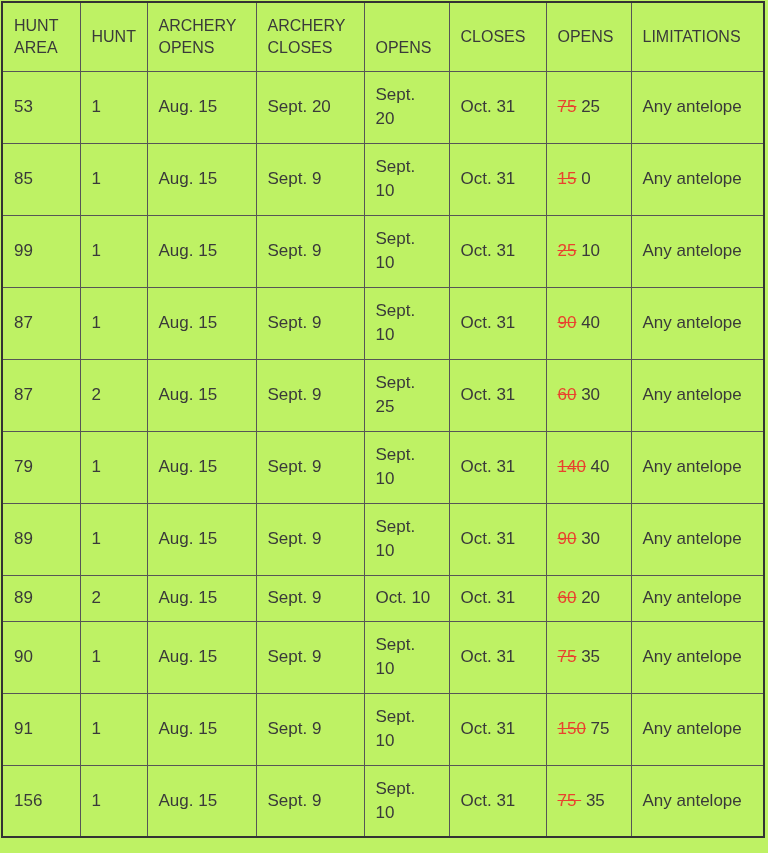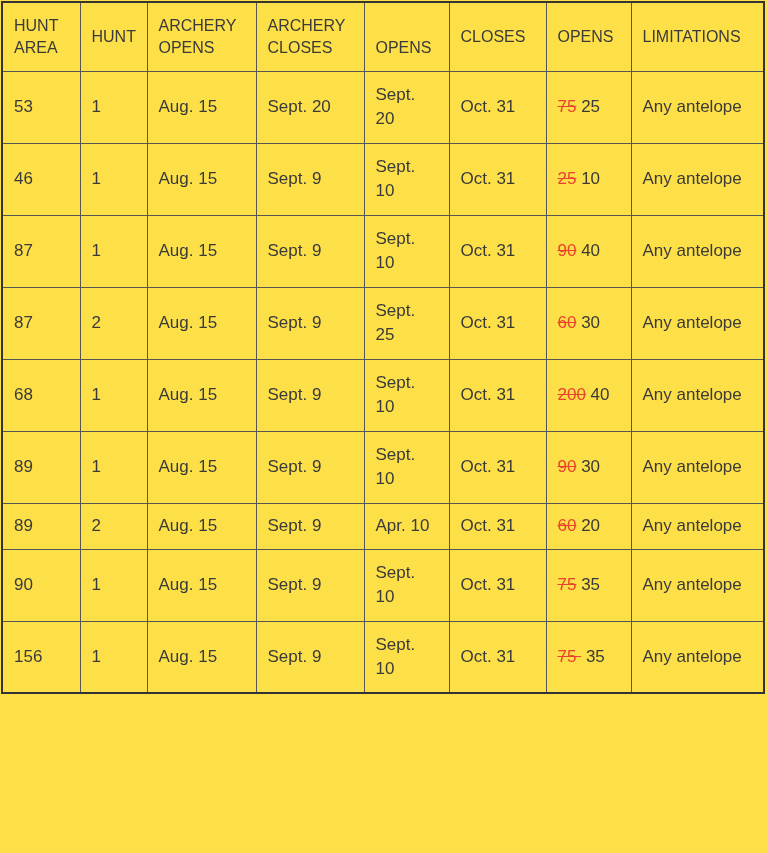--- a/index.html
+++ b/index.html
@@ -6,21 +6,21 @@
     margin: 0;
     padding: 0;
     background: #ffffff;
     font-family: "Liberation Sans", sans-serif;
   }
   .page {
     width: 768px;
     height: 853px;
     box-sizing: border-box;
     padding: 1px 0 0 1px;
-    background: #fde047;
+    background: #bef264;
   }
   table.hunt-table {
     border-collapse: collapse;
     table-layout: fixed;
     width: 764px;
     border: 2px solid var(--outer-border, #333333);
     color: var(--text, #3a3a3a);
   }
   th, td {
     border: 1px solid var(--grid, #565656);
@@ -91,21 +91,32 @@
         <td>1</td>
         <td>Aug. 15</td>
         <td>Sept. 20</td>
         <td>Sept.
 20</td>
         <td>Oct. 31</td>
         <td><span class="quota-old">75</span> <span class="quota-new">25</span></td>
         <td>Any antelope</td>
       </tr>
       <tr>
-        <td>46</td>
+        <td>85</td>
+        <td>1</td>
+        <td>Aug. 15</td>
+        <td>Sept. 9</td>
+        <td>Sept.
+10</td>
+        <td>Oct. 31</td>
+        <td><span class="quota-old">15</span> <span class="quota-new">0</span></td>
+        <td>Any antelope</td>
+      </tr>
+      <tr>
+        <td>99</td>
         <td>1</td>
         <td>Aug. 15</td>
         <td>Sept. 9</td>
         <td>Sept.
 10</td>
         <td>Oct. 31</td>
         <td><span class="quota-old">25</span> <span class="quota-new">10</span></td>
         <td>Any antelope</td>
       </tr>
       <tr>
@@ -124,60 +135,71 @@
         <td>2</td>
         <td>Aug. 15</td>
         <td>Sept. 9</td>
         <td>Sept.
 25</td>
         <td>Oct. 31</td>
         <td><span class="quota-old">60</span> <span class="quota-new">30</span></td>
         <td>Any antelope</td>
       </tr>
       <tr>
-        <td>68</td>
-        <td>1</td>
-        <td>Aug. 15</td>
-        <td>Sept. 9</td>
-        <td>Sept.
-10</td>
-        <td>Oct. 31</td>
-        <td><span class="quota-old">200</span> <span class="quota-new">40</span></td>
+        <td>79</td>
+        <td>1</td>
+        <td>Aug. 15</td>
+        <td>Sept. 9</td>
+        <td>Sept.
+10</td>
+        <td>Oct. 31</td>
+        <td><span class="quota-old">140</span> <span class="quota-new">40</span></td>
         <td>Any antelope</td>
       </tr>
       <tr>
         <td>89</td>
         <td>1</td>
         <td>Aug. 15</td>
         <td>Sept. 9</td>
         <td>Sept.
 10</td>
         <td>Oct. 31</td>
         <td><span class="quota-old">90</span> <span class="quota-new">30</span></td>
         <td>Any antelope</td>
       </tr>
       <tr class="short">
         <td>89</td>
         <td>2</td>
         <td>Aug. 15</td>
         <td>Sept. 9</td>
-        <td>Apr. 10</td>
+        <td>Oct. 10</td>
         <td>Oct. 31</td>
         <td><span class="quota-old">60</span> <span class="quota-new">20</span></td>
         <td>Any antelope</td>
       </tr>
       <tr>
         <td>90</td>
         <td>1</td>
         <td>Aug. 15</td>
         <td>Sept. 9</td>
         <td>Sept.
 10</td>
         <td>Oct. 31</td>
         <td><span class="quota-old">75</span> <span class="quota-new">35</span></td>
+        <td>Any antelope</td>
+      </tr>
+      <tr>
+        <td>91</td>
+        <td>1</td>
+        <td>Aug. 15</td>
+        <td>Sept. 9</td>
+        <td>Sept.
+10</td>
+        <td>Oct. 31</td>
+        <td><span class="quota-old">150</span> <span class="quota-new">75</span></td>
         <td>Any antelope</td>
       </tr>
       <tr>
         <td>156</td>
         <td>1</td>
         <td>Aug. 15</td>
         <td>Sept. 9</td>
         <td>Sept.
 10</td>
         <td>Oct. 31</td>

